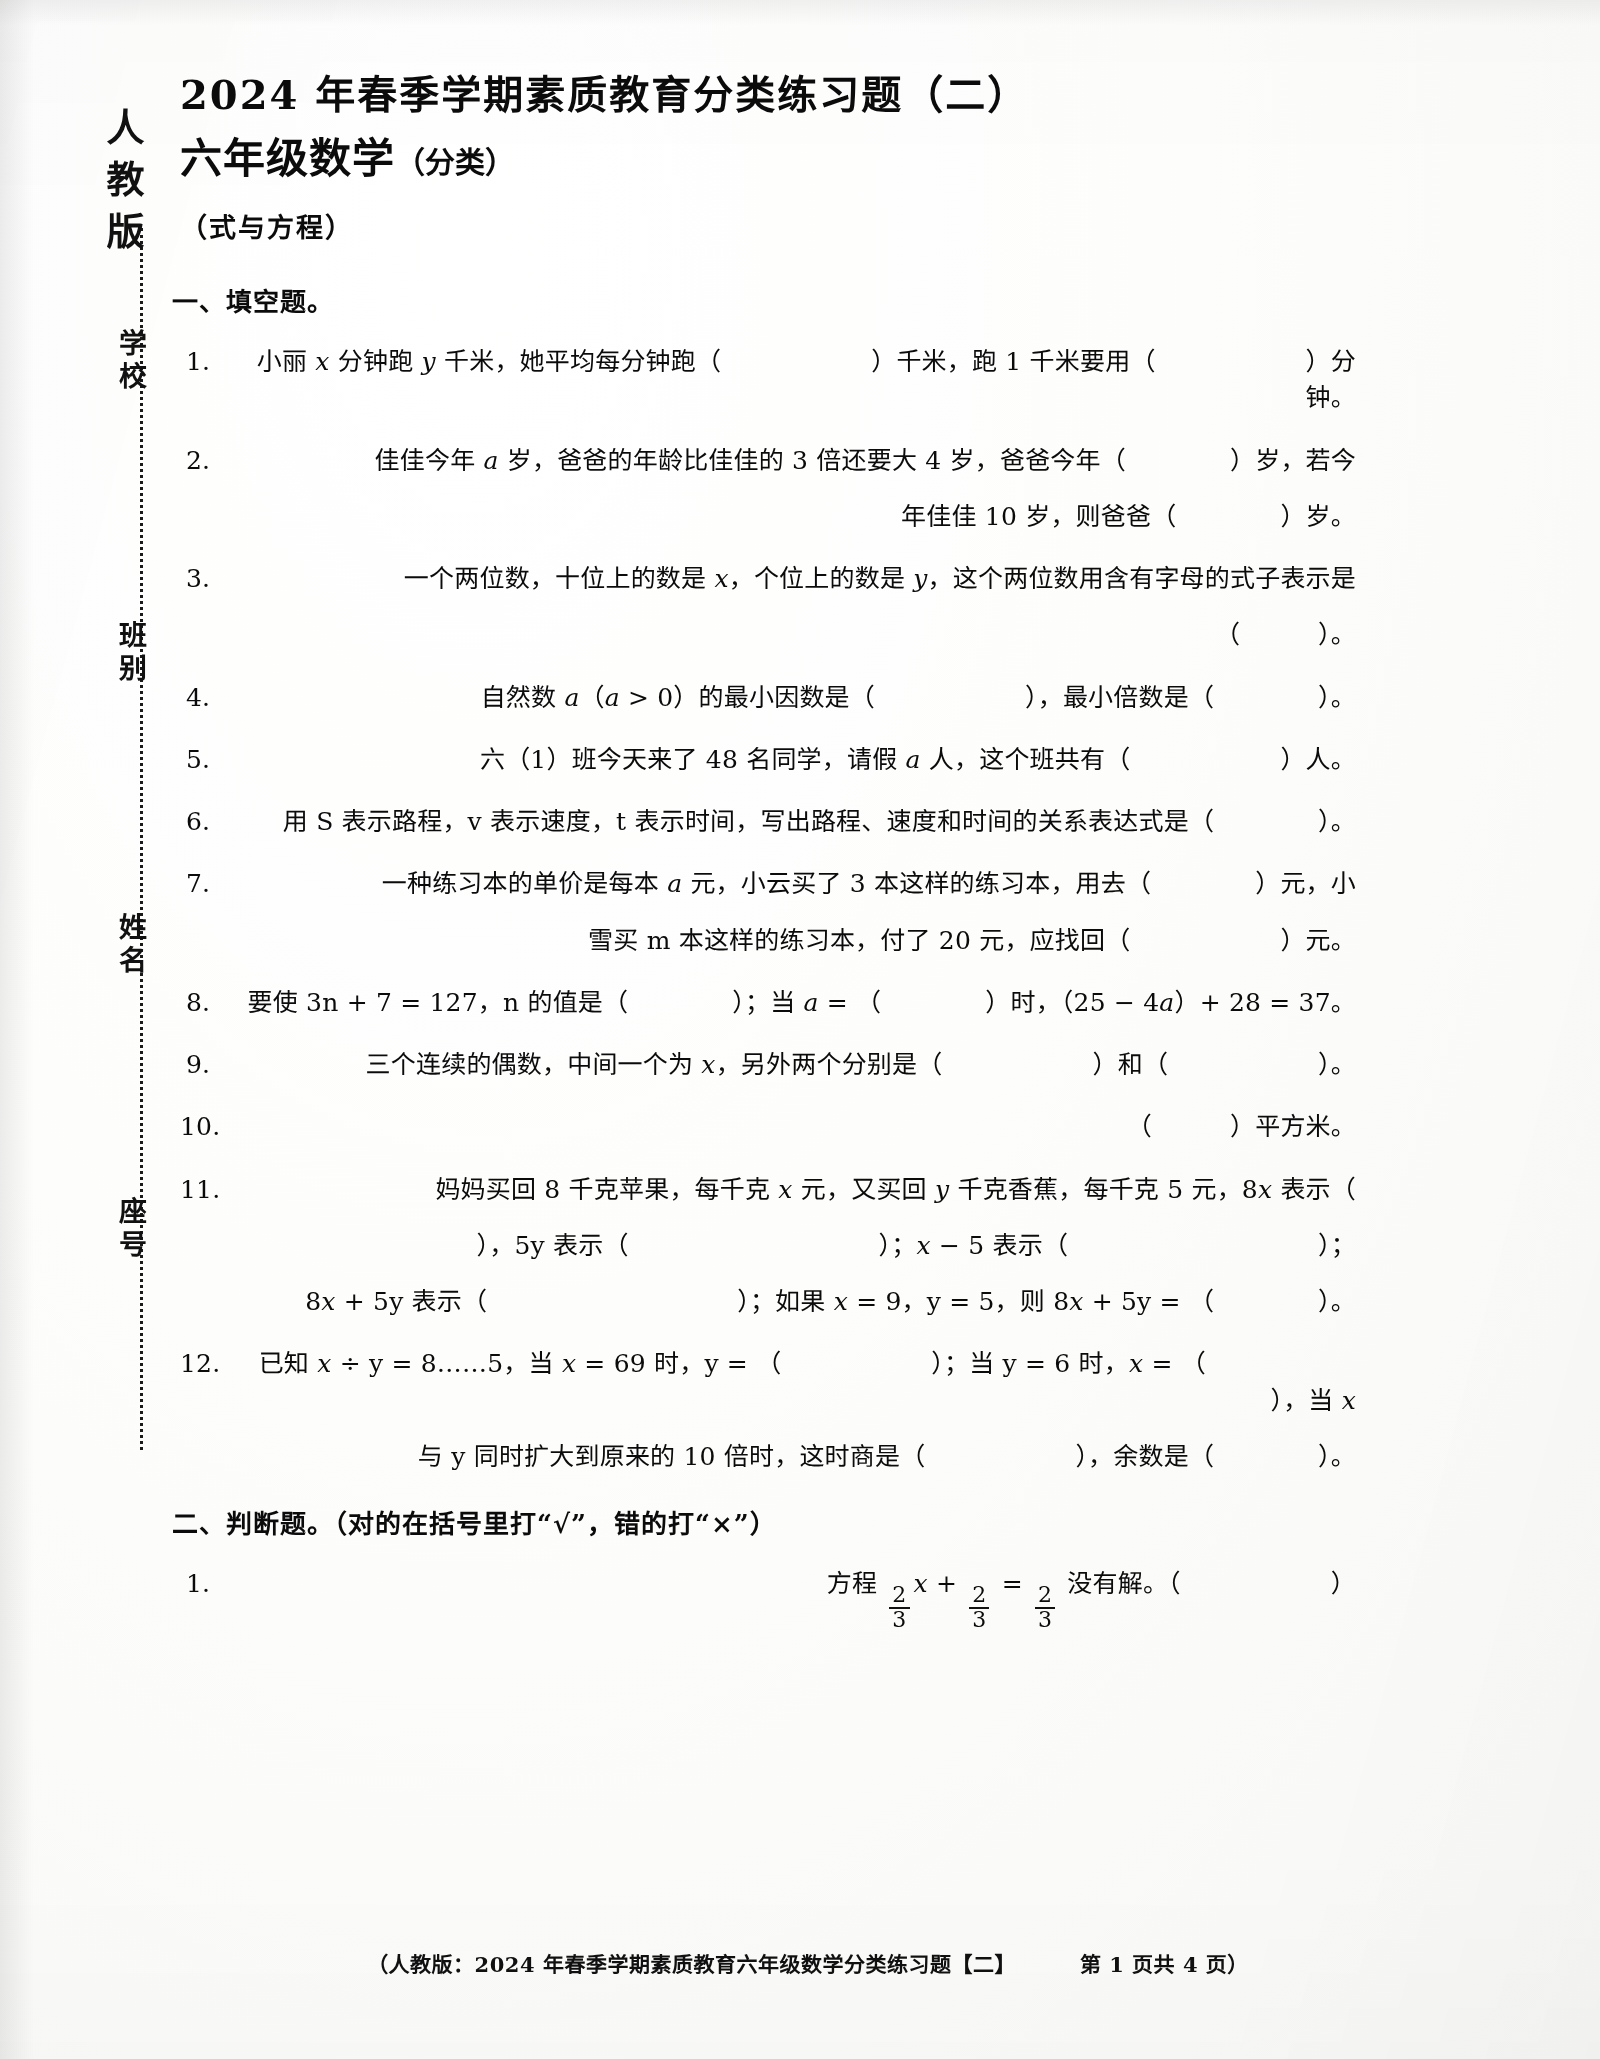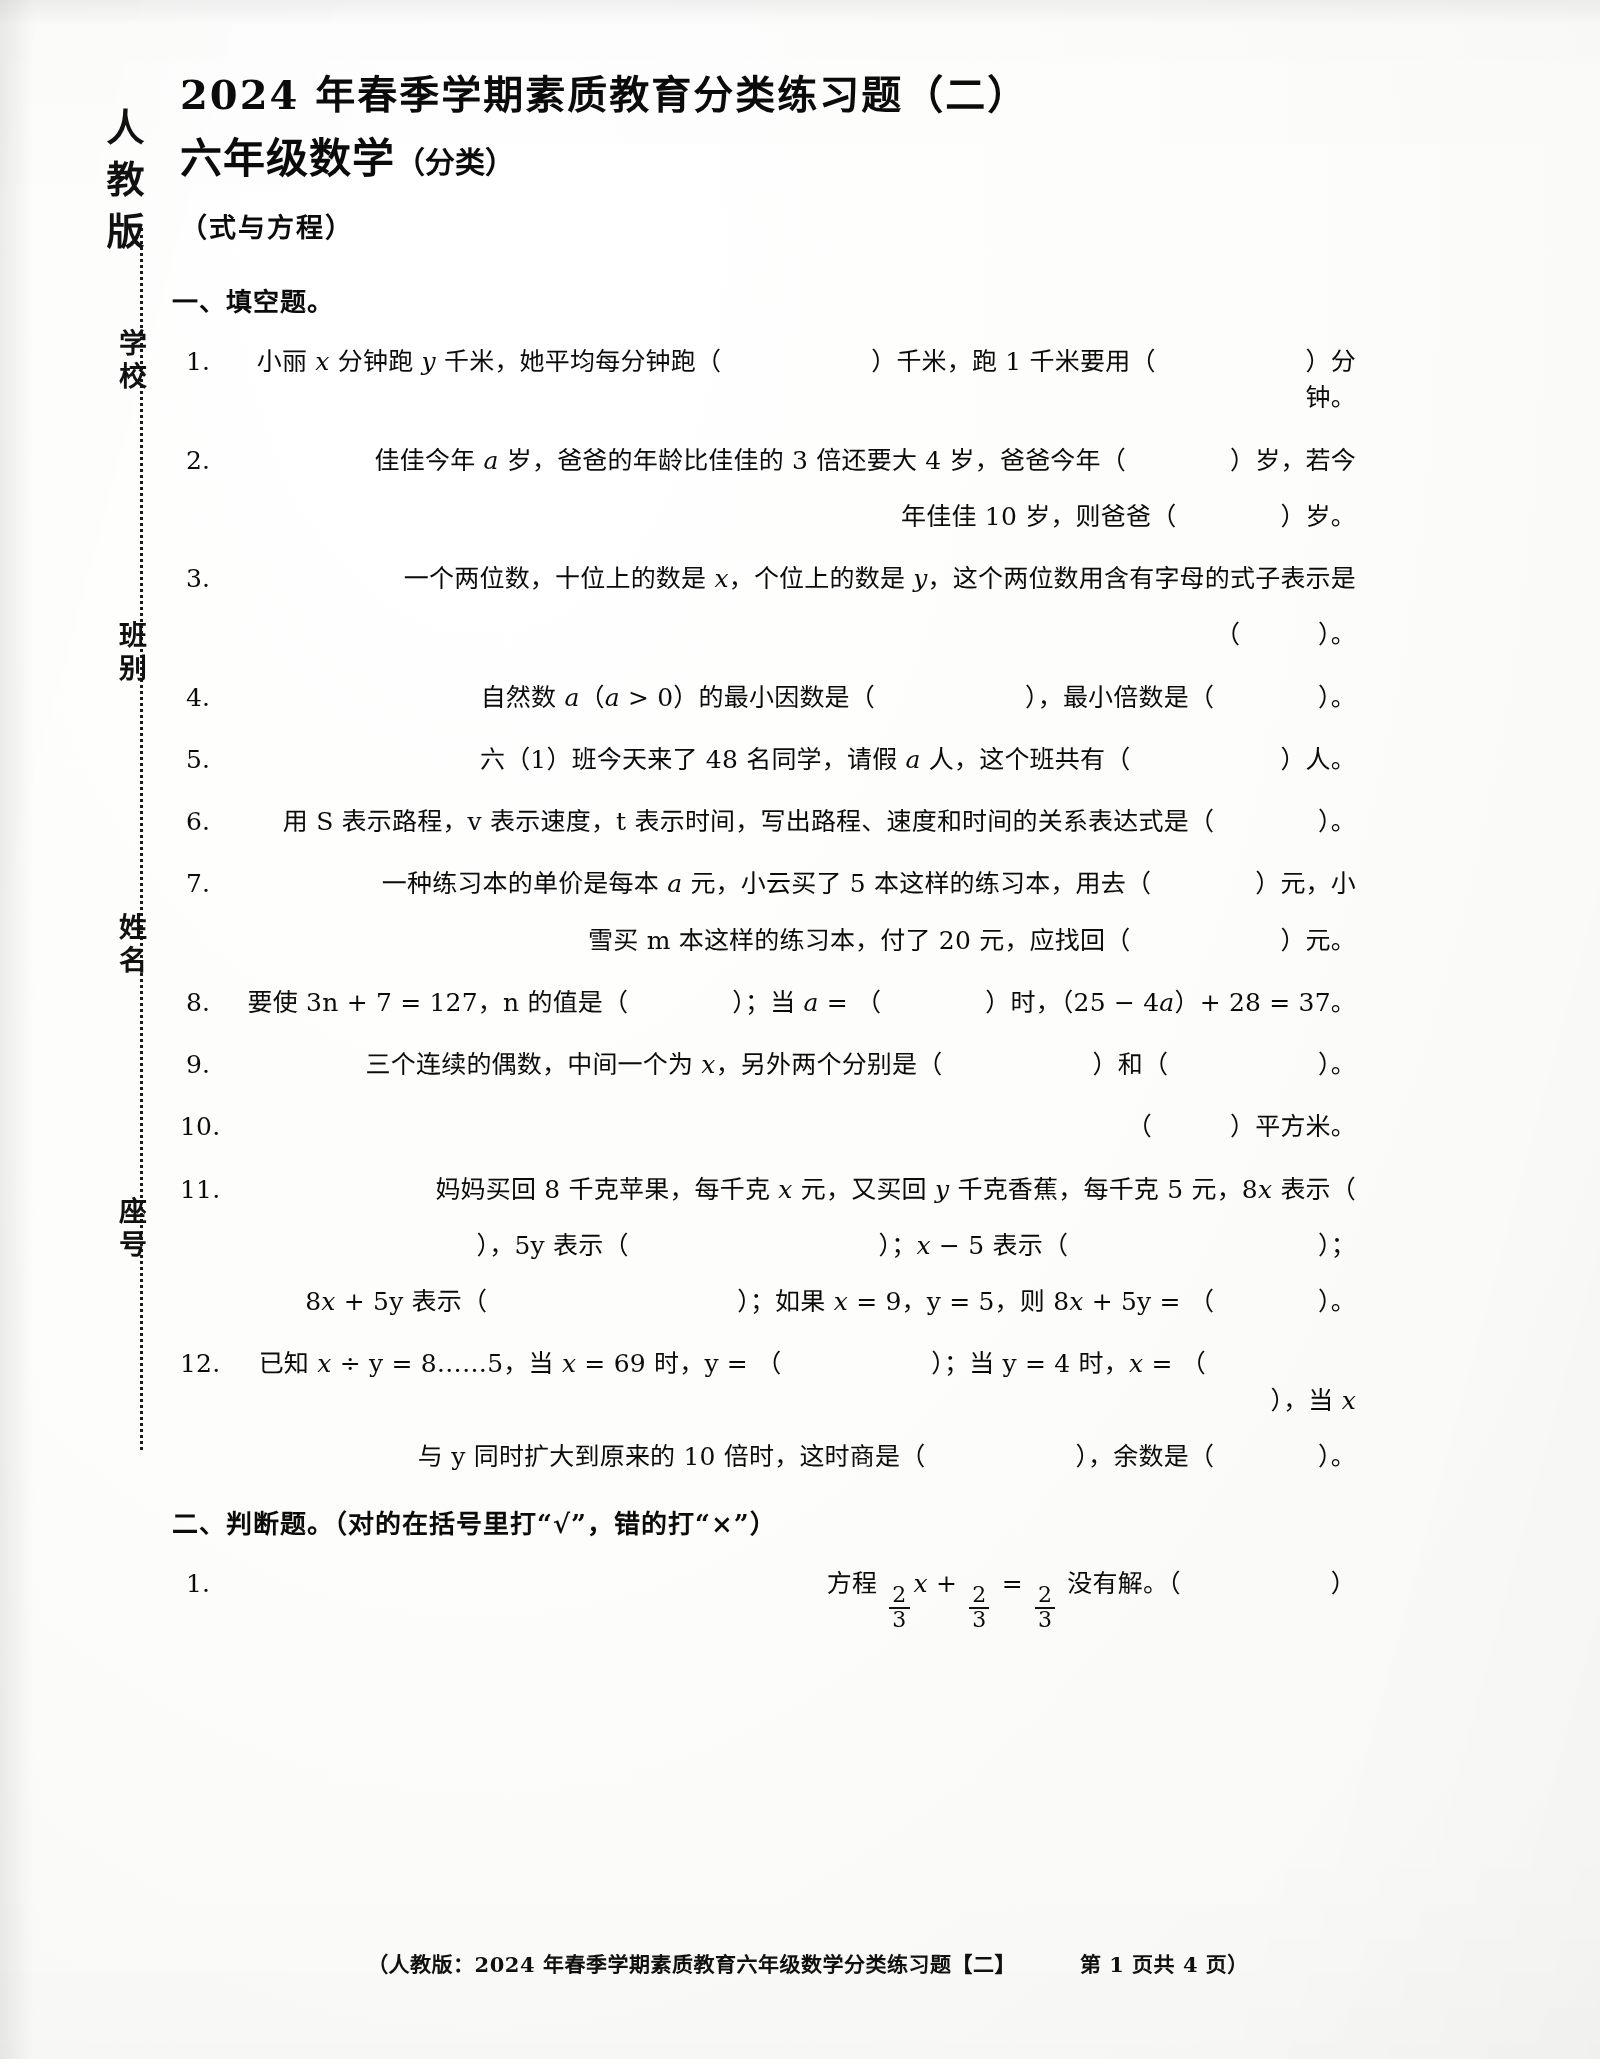--- a/index.html
+++ b/index.html
@@ -267,21 +267,21 @@
       </div>
       <div class="q gap-a">
         <div class="q-num">6.</div>
         <div class="q-body">
           <div class="q-line"><span>用 S 表示路程，v 表示速度，t 表示时间，写出路程、速度和时间的关系表达式是（</span><span class="blank-m">&nbsp;</span><span>）。</span></div>
         </div>
       </div>
       <div class="q gap-a">
         <div class="q-num">7.</div>
         <div class="q-body">
-          <div class="q-line"><span>一种练习本的单价是每本 </span><span class="var">a</span><span> 元，小云买了 5 本这样的练习本，用去（</span><span class="blank-m">&nbsp;</span><span>）元，小</span></div>
+          <div class="q-line"><span>一种练习本的单价是每本 </span><span class="var">a</span><span> 元，小云买了 3 本这样的练习本，用去（</span><span class="blank-m">&nbsp;</span><span>）元，小</span></div>
           <div class="q-line"><span>雪买 m 本这样的练习本，付了 20 元，应找回（</span><span class="blank-l">&nbsp;</span><span>）元。</span></div>
         </div>
       </div>
       <div class="q gap-a">
         <div class="q-num">8.</div>
         <div class="q-body">
           <div class="q-line"><span>要使 3n + 7 = 127，n 的值是（</span><span class="blank-m">&nbsp;</span><span>）；当 </span><span class="var">a</span><span> = （</span><span class="blank-m">&nbsp;</span><span>）时，（25 − 4</span><span class="var">a</span><span>）+ 28 = 37。</span></div>
         </div>
       </div>
       <div class="q gap-a">
@@ -300,21 +300,21 @@
         <div class="q-num wide">11.</div>
         <div class="q-body">
           <div class="q-line"><span>妈妈买回 8 千克苹果，每千克 </span><span class="var">x</span><span> 元，又买回 </span><span class="var">y</span><span> 千克香蕉，每千克 5 元，8</span><span class="var">x</span><span> 表示（</span></div>
           <div class="q-line" style="padding-left: 200px;"><span>），5y 表示（</span><span class="blank-xxl">&nbsp;</span><span>）；</span><span class="var">x</span><span> − 5 表示（</span><span class="blank-xxl">&nbsp;</span><span>）；</span></div>
           <div class="q-line" style="padding-left: 60px;"><span>8</span><span class="var">x</span><span> + 5y 表示（</span><span class="blank-xxl">&nbsp;</span><span>）；如果 </span><span class="var">x</span><span> = 9，y = 5，则 8</span><span class="var">x</span><span> + 5y = （</span><span class="blank-m">&nbsp;</span><span>）。</span></div>
         </div>
       </div>
       <div class="q gap-a">
         <div class="q-num wide">12.</div>
         <div class="q-body">
-          <div class="q-line"><span>已知 </span><span class="var">x</span><span> ÷ y = 8……5，当 </span><span class="var">x</span><span> = 69 时，y = （</span><span class="blank-l">&nbsp;</span><span>）；当 y = 4 时，</span><span class="var">x</span><span> = （</span><span class="blank-l">&nbsp;</span><span>），当 </span><span class="var">x</span></div>
+          <div class="q-line"><span>已知 </span><span class="var">x</span><span> ÷ y = 8……5，当 </span><span class="var">x</span><span> = 69 时，y = （</span><span class="blank-l">&nbsp;</span><span>）；当 y = 6 时，</span><span class="var">x</span><span> = （</span><span class="blank-l">&nbsp;</span><span>），当 </span><span class="var">x</span></div>
           <div class="q-line"><span>与 y 同时扩大到原来的 10 倍时，这时商是（</span><span class="blank-l">&nbsp;</span><span>），余数是（</span><span class="blank-m">&nbsp;</span><span>）。</span></div>
         </div>
       </div>
       <div class="section-head gap-b">二、判断题。（对的在括号里打“√”，错的打“×”）</div>
       <div class="q gap-c">
         <div class="q-num">1.</div>
         <div class="q-body">
           <div class="q-line"><span>方程 </span><span class="frac">
               <span class="num">2</span>
               <span class="den">3</span>

